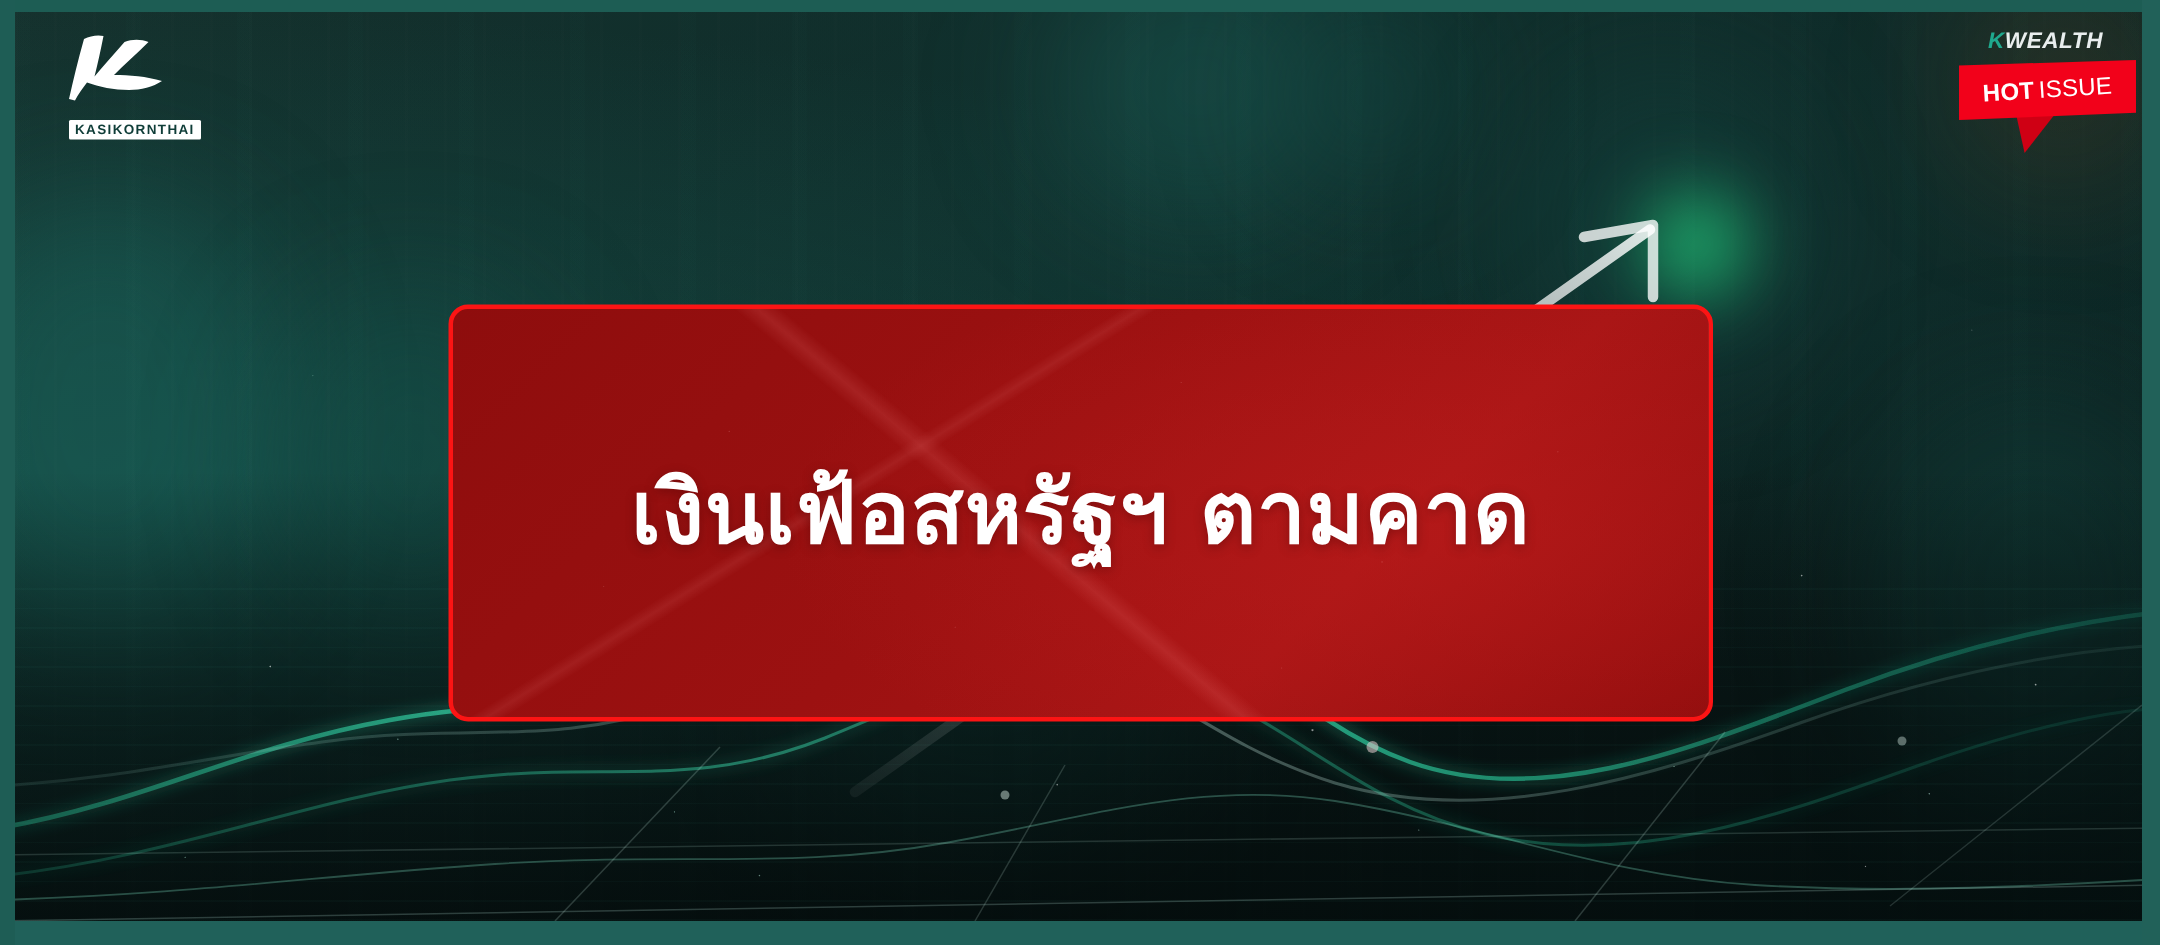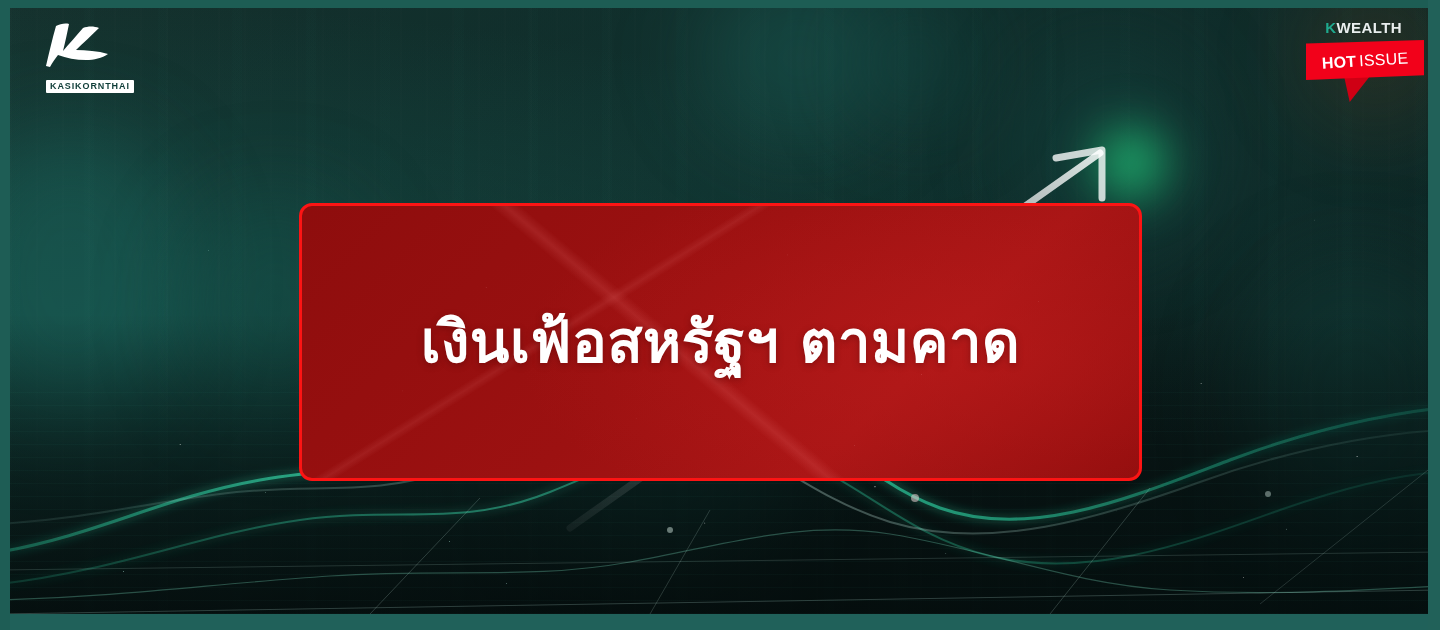--- a/index.html
+++ b/index.html
@@ -106,21 +106,21 @@
   .logo .wordbox{
     position:absolute; left:18px; top:60px; background:#ffffff;
     padding:1px 4px 2px 4px; border-radius:1px;
   }
   .logo .wordbox span{
     display:block; color:#0f3d38; font-size:9px; font-weight:bold;
     letter-spacing:.9px; line-height:10px; font-family:"Liberation Sans",sans-serif;
   }
 
   
-  .kw{ position:absolute; right:38px; top:20px; text-align:center; }
+  .kw{ position:absolute; right:38px; top:20px; text-align:center;font-style:italic; }
   .kw-word{ font-size:15px; font-weight:bold; letter-spacing:.4px; line-height:16px; white-space:nowrap; }
   .kw-word .k{ color:#1fa98e; }
   .kw-word .w{ color:#e9eeee; }
 
   .hot{
     position:absolute; right:16px; top:40px;
     width:118px; height:40px;
   }
   .hot-body{
     position:absolute; inset:0;

